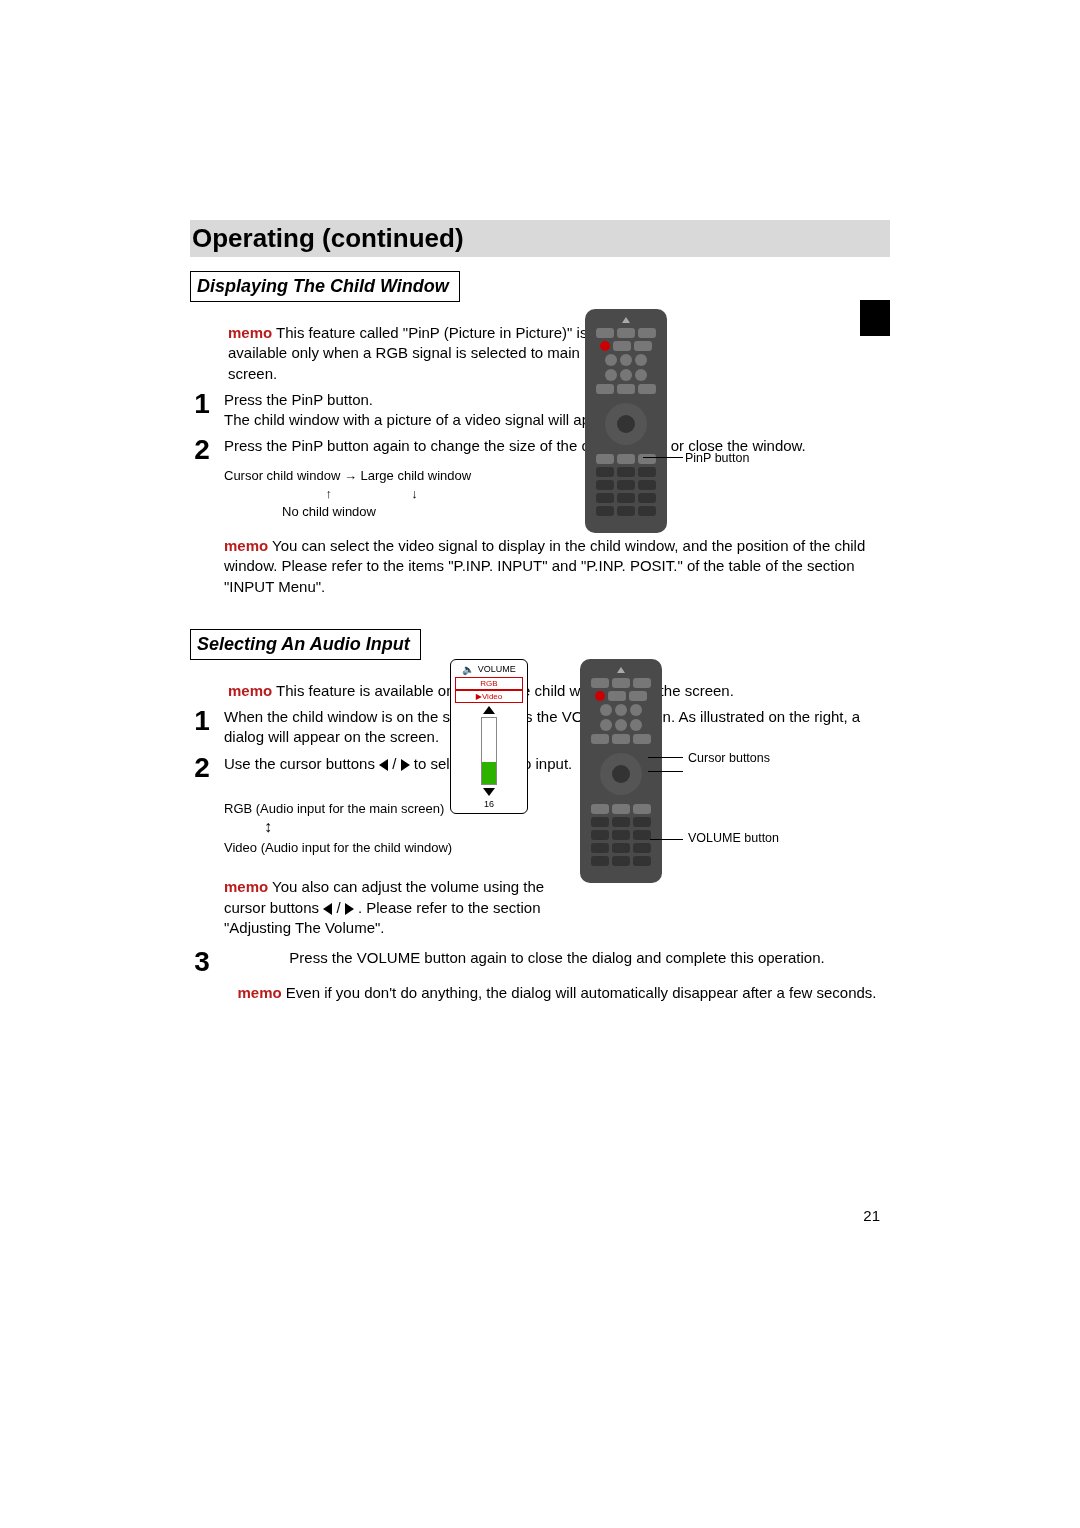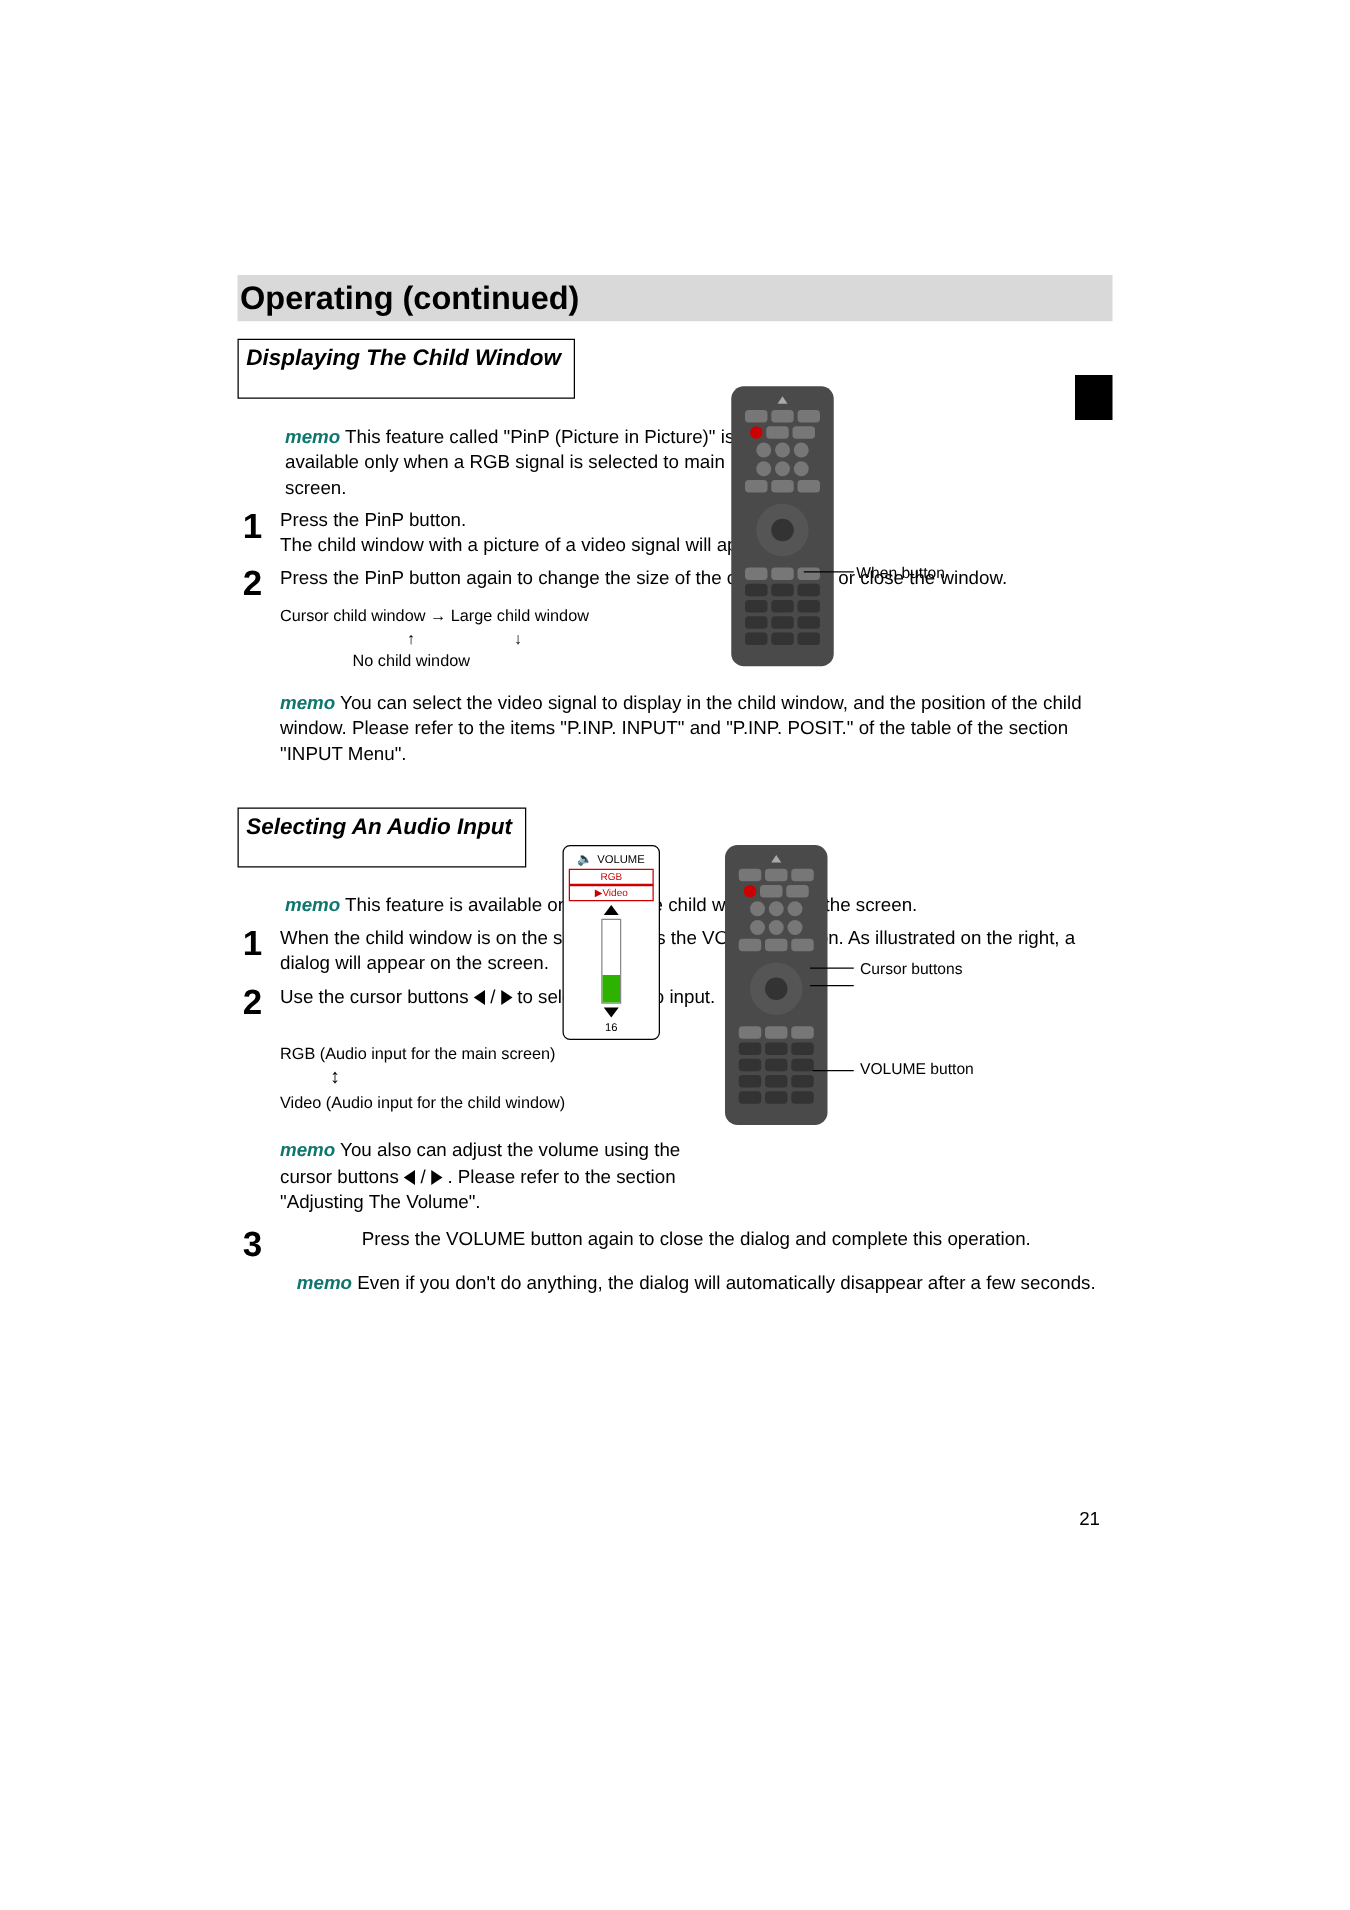--- a/index.html
+++ b/index.html
@@ -23,39 +23,38 @@
     padding: 3px 0 3px 2px;
     margin-bottom: 14px;
   }
   .banner-title {
     font-size: 26px;
     font-weight: bold;
   }
   .subhead {
     display: inline-block;
     border: 1.5px solid #000;
-    padding: 4px 10px 21px 6px;
+    padding: 4px 10px 4px 6px;
     font-weight: bold;
     font-style: italic;
     font-size: 18px;
     margin-bottom: 6px;
     background: #fff;
   }
   .right-black-tab {
     position: absolute;
     right: 190px;
     top: 300px;
     width: 30px;
     height: 36px;
     background: #000;
   }
   .memo {
-    color: #0f766e;
+    color: #b91c1c;
     font-weight: bold;
-    font-style: italic;
   }
   .para {
     line-height: 1.35;
     margin-bottom: 4px;
   }
   .step-row {
     display: flex;
     align-items: flex-start;
     gap: 10px;
     margin-top: 6px;
@@ -268,21 +267,21 @@
             <div class="rbtn dark"></div>
           </div>
         <div class="rrow">
             <div class="rbtn dark"></div>
             <div class="rbtn dark"></div>
             <div class="rbtn dark"></div>
           </div>
         <div style="height:8px"></div>
       </div>
       <div class="pointer-line" style="top:148px;left:58px;width:40px;"></div>
-      <div class="remote-label" style="top:142px;left:100px;">When button</div>
+      <div class="remote-label" style="top:142px;left:100px;">PinP button</div>
     </div>
   </div>
 
   <div class="s2-wrap">
     <div class="subhead">Selecting An Audio Input</div>
 
     <div style="margin-left:38px;width:520px;">
       <p class="para">
         <span class="memo">memo</span><span> This feature is available only when the child window is on the screen.</span>
       </p>

